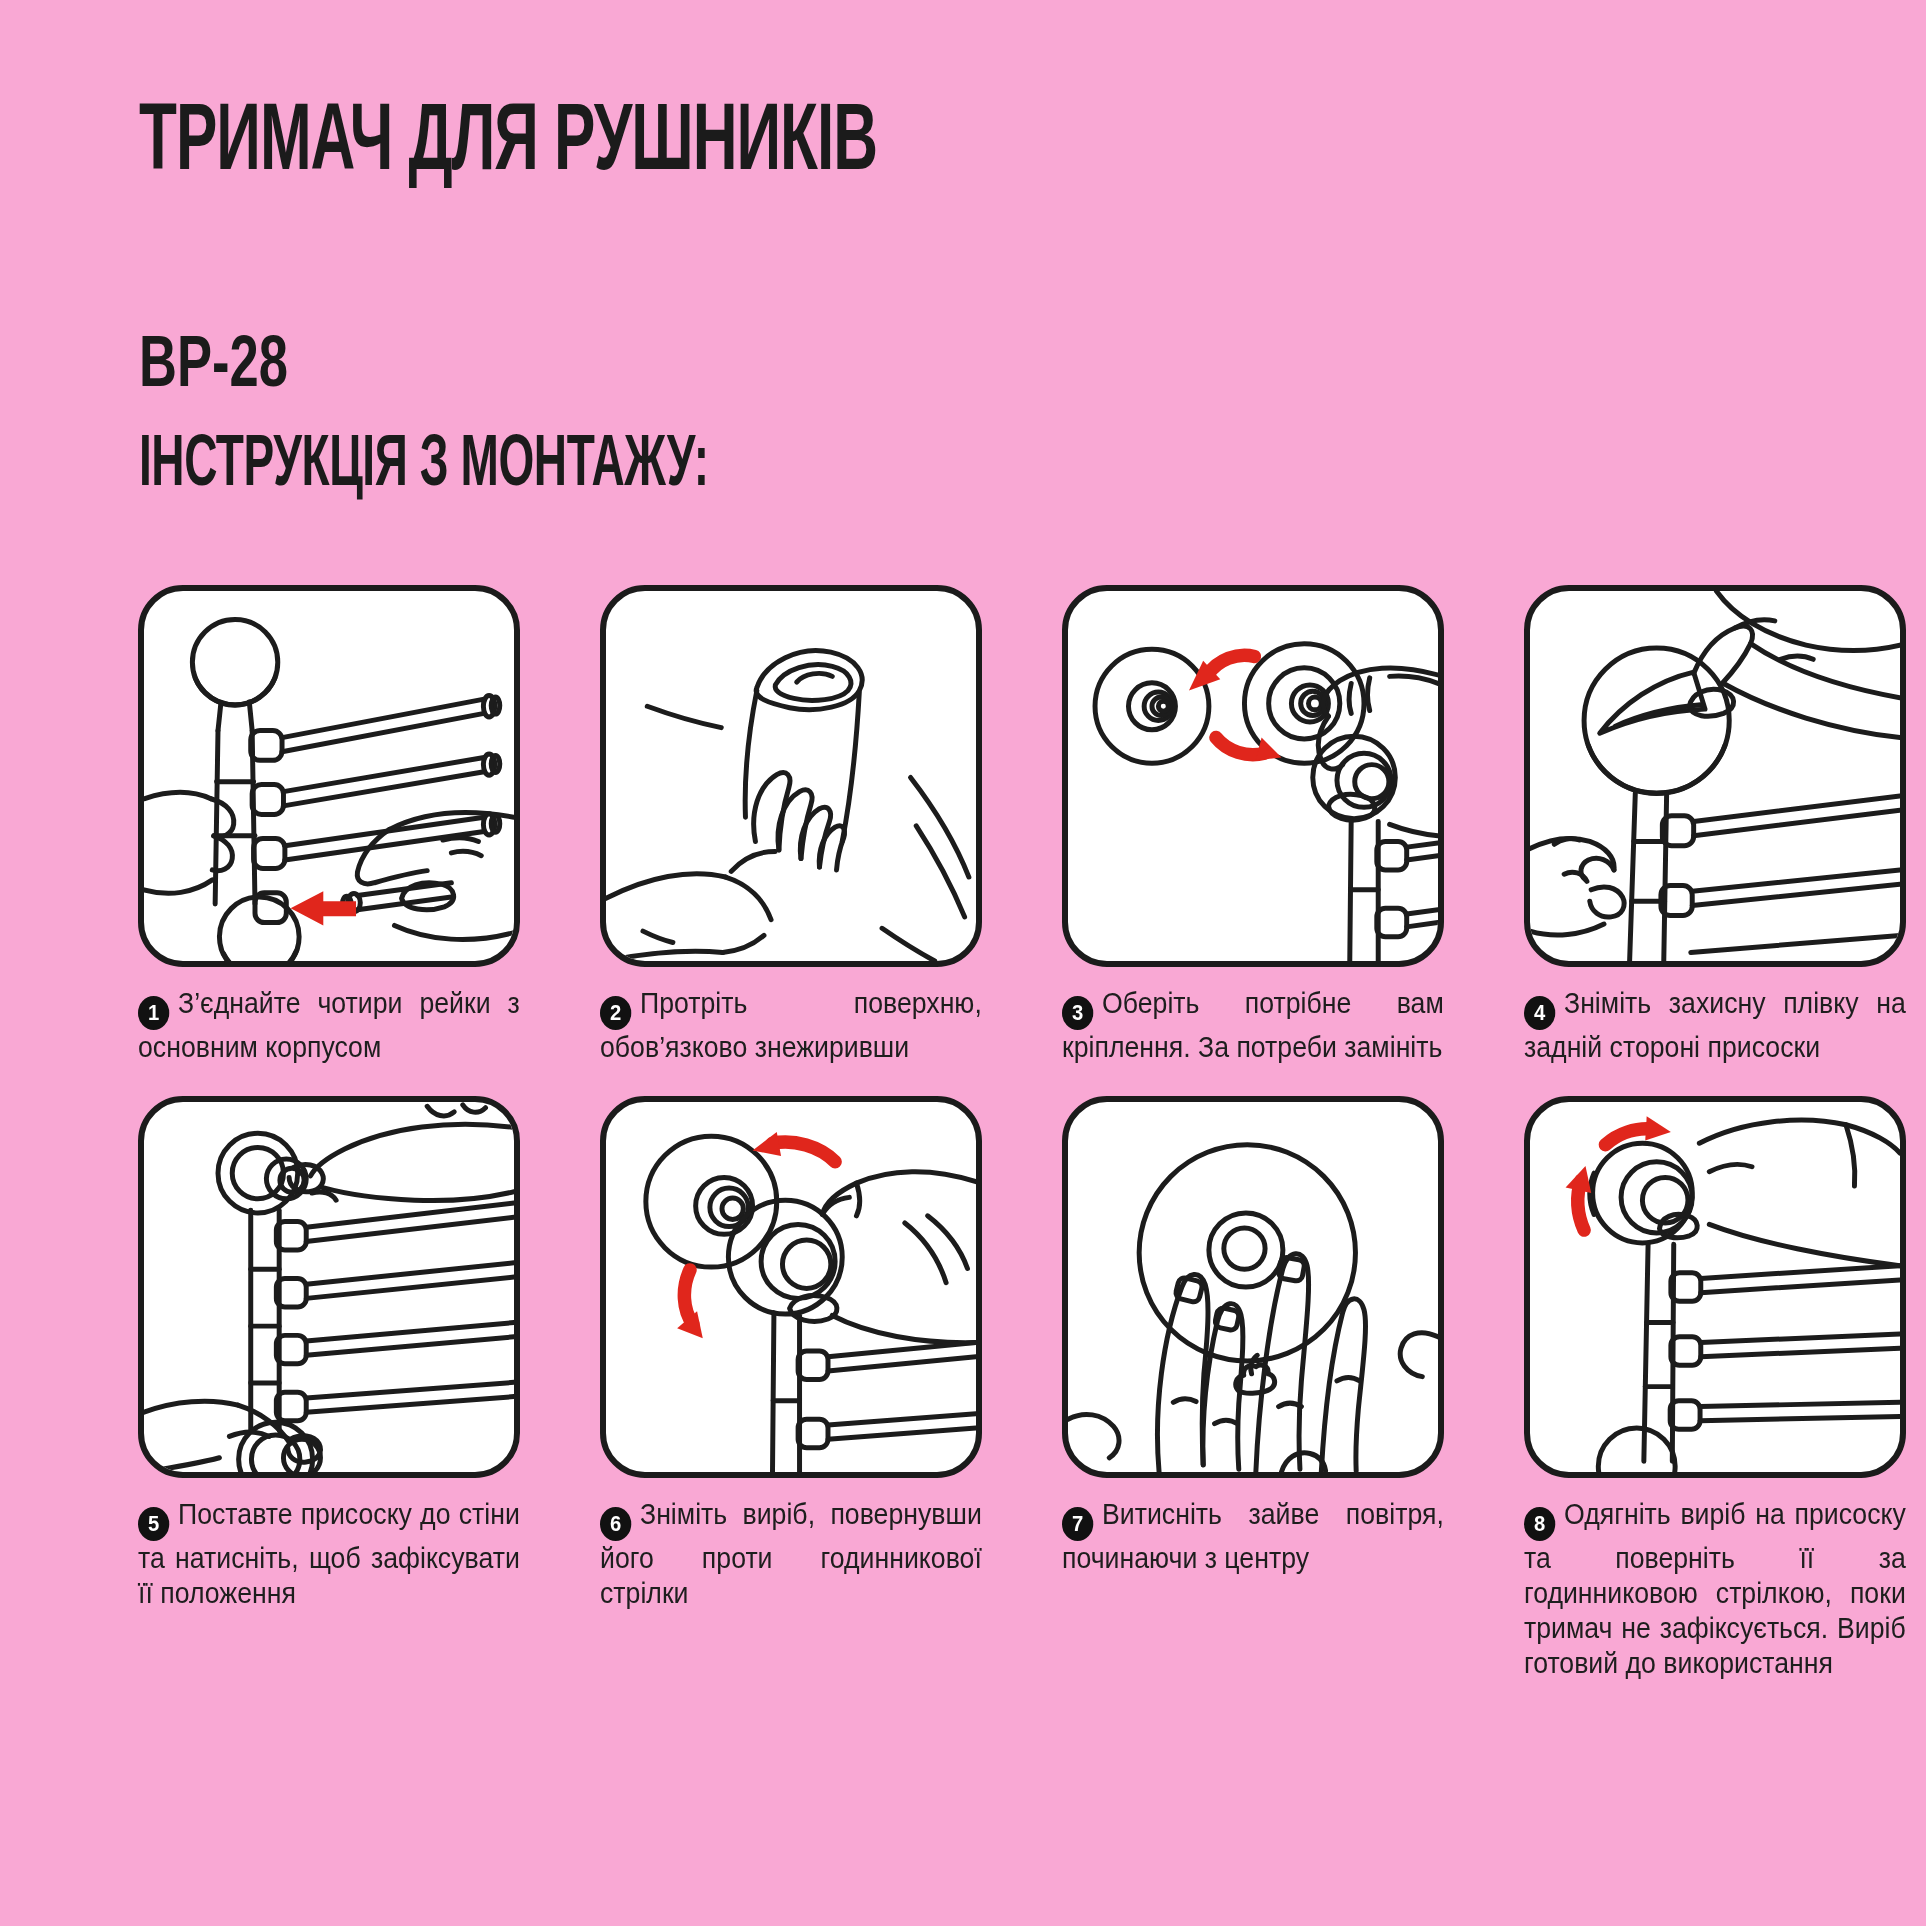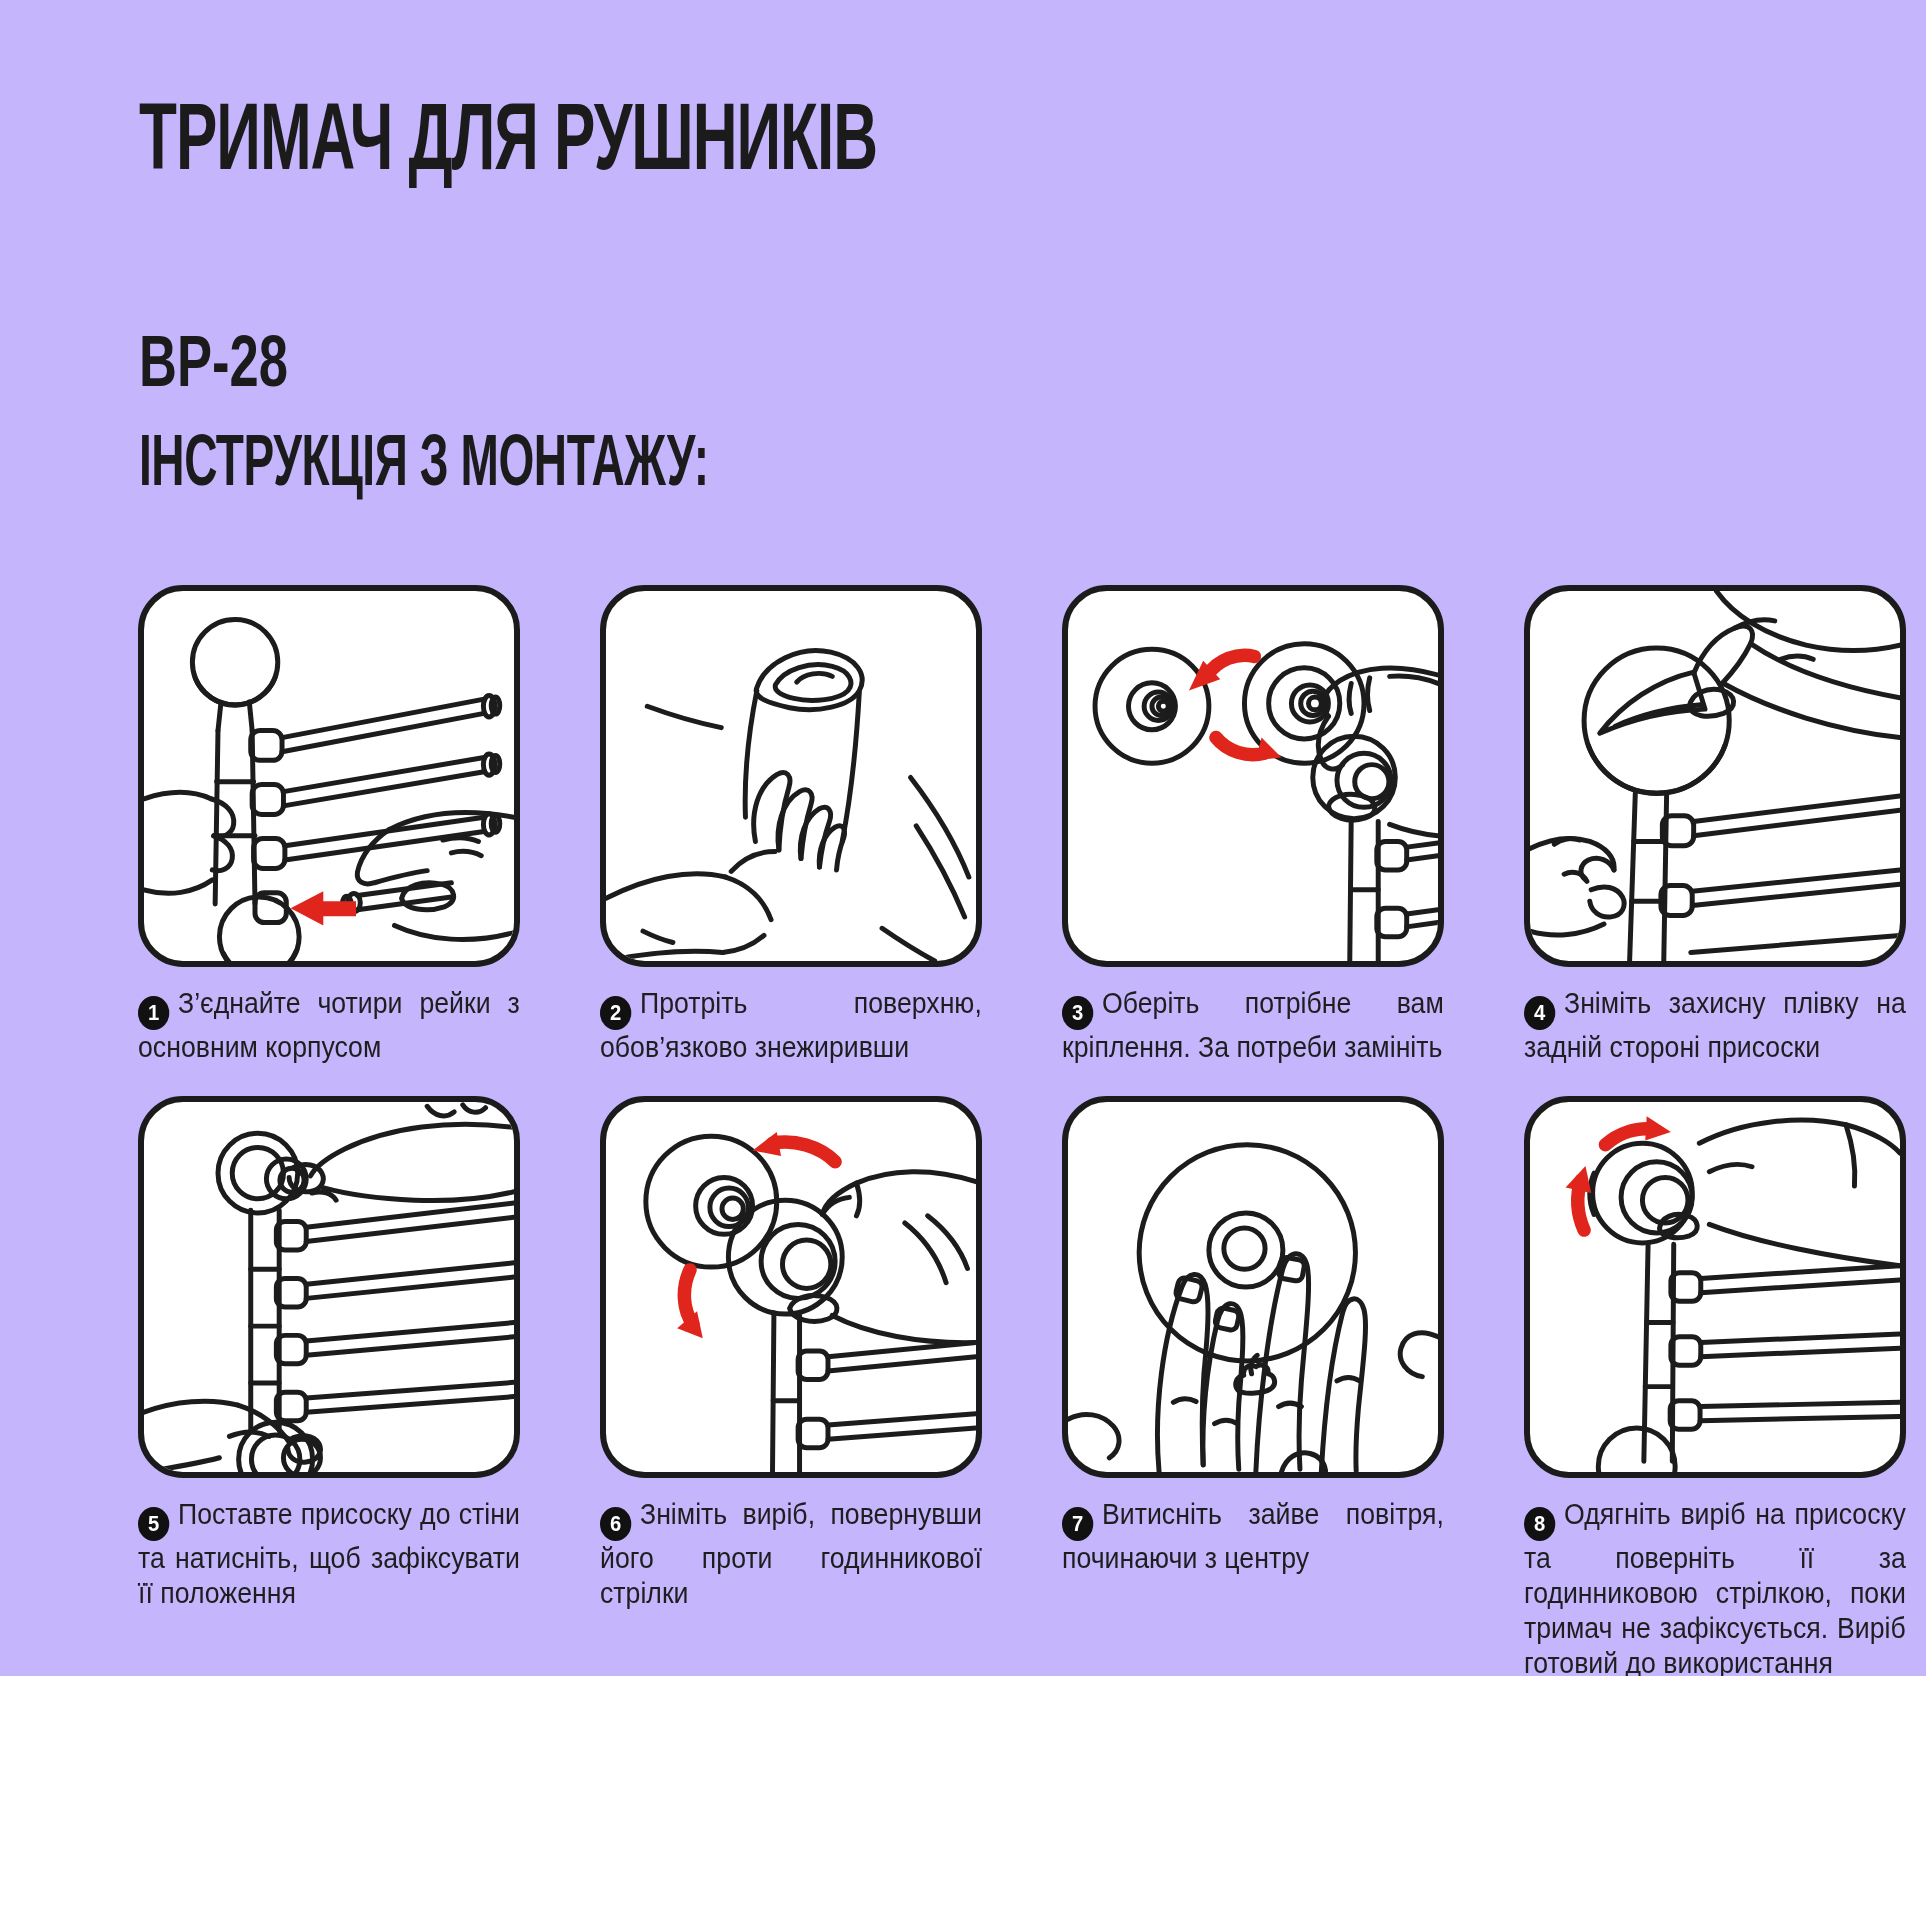--- a/index.html
+++ b/index.html
@@ -1,16 +1,16 @@
 <!DOCTYPE html>
 <html style="font-size:11.7px"><head>
 <meta charset="utf-8">
 <style>
   html,body{margin:0;padding:0;background:#ffffff;}
-  .sheet{position:relative;width:1926px;height:1676px;background:#c4b5fd;overflow:hidden;
+  .sheet{position:relative;width:1926px;height:1926px;background:#f9a8d4;overflow:hidden;
          font-family:"Liberation Sans", sans-serif;color:#1b1b1b;}
   .h-title{position:absolute;left:139px;top:90px;font-size:94px;font-weight:bold;
            line-height:1;letter-spacing:-1.5px;transform:scaleX(0.66);transform-origin:left top;white-space:nowrap;}
   .h-model{position:absolute;left:139px;top:324px;font-size:73px;font-weight:bold;
            line-height:1;transform:scaleX(0.72);transform-origin:left top;white-space:nowrap;}
   .h-sub{position:absolute;left:139px;top:424px;font-size:72px;font-weight:bold;
           line-height:1;letter-spacing:-0.7px;transform:scaleX(0.64);transform-origin:left top;white-space:nowrap;}
   .row{position:absolute;left:138px;display:flex;gap:80px;}
   .row-a{top:585px;}
   .row-b{top:1096px;}

